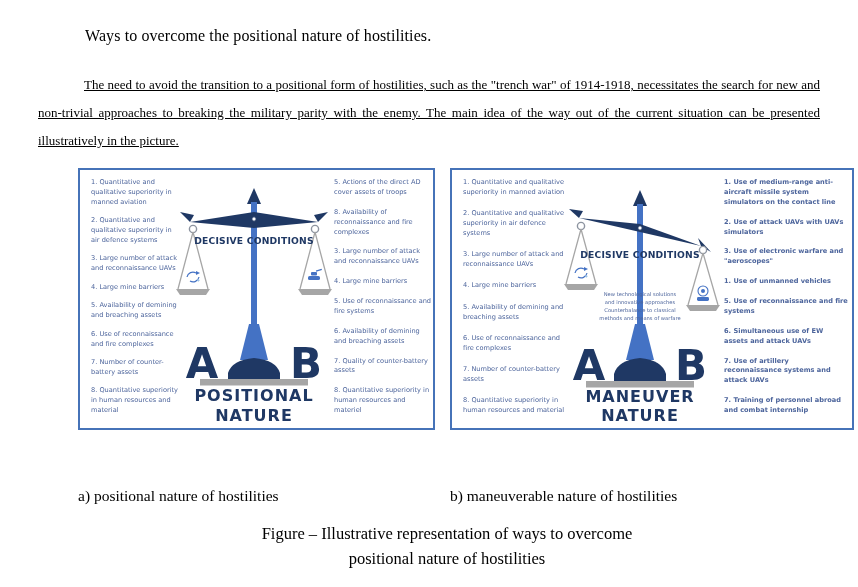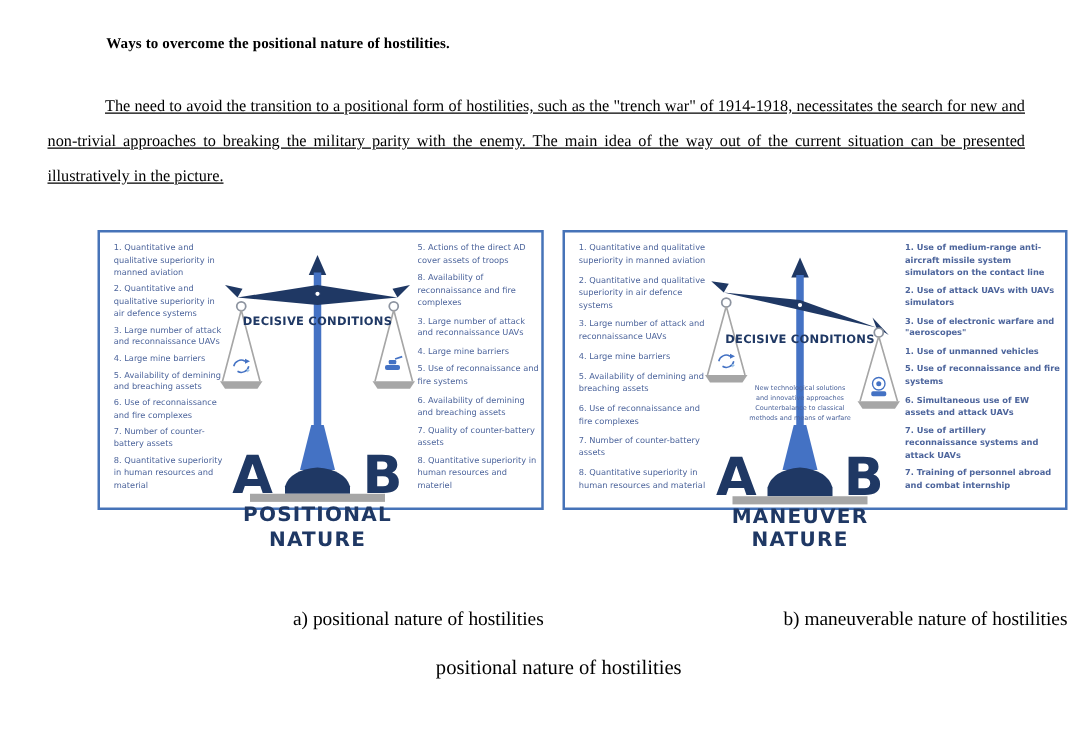--- a/index.html
+++ b/index.html
@@ -1,47 +1,47 @@
 <!DOCTYPE html>
 <html><head>
 <meta charset="utf-8">
 <style>
   html,body{margin:0;padding:0;}
   body{
     width:858px;height:587px;background:#ffffff;position:relative;overflow:hidden;
     font-family:"Liberation Serif", serif;color:#000;
   }
   .title{
-    position:absolute;left:85px;top:27px;font-size:12px;font-weight:bold;letter-spacing:.1px;
+    position:absolute;left:85px;top:27px;font-size:16px;font-weight:normal;letter-spacing:.1px;
   }
   .para{
     position:absolute;left:38px;top:71px;width:782px;font-size:13px;line-height:28px;
     text-align:justify;text-indent:46px;text-decoration:underline;
   }
   .panel{
-    position:absolute;top:184px;height:224px;background:#fff;border:2px solid #4673b8;
+    position:absolute;top:168px;height:262px;background:#fff;border:2px solid #4673b8;
     box-sizing:border-box;
   }
   .panel-a{left:78px;width:357px;}
   .panel-b{left:450px;width:404px;}
   .list{
     position:absolute;top:0;bottom:0;display:flex;flex-direction:column;justify-content:space-between;
     padding:8px 0 12px 0;box-sizing:border-box;
     font-family:"DejaVu Sans", sans-serif;font-size:6.6px;line-height:1.5;color:#4d659c;
   }
   .panel-a .list-left{left:11px;width:90px;}
   .panel-a .list-right{left:254px;width:98px;}
   .panel-b .list-left{left:11px;width:108px;}
   .panel-b .list-right{left:272px;width:124px;font-weight:bold;}
   .scale-svg{position:absolute;top:4px;}
   .panel-a .scale-svg{left:96px;width:156px;height:252px;}
   .panel-b .scale-svg{left:111px;width:170px;height:252px;}
   .svg-bold{font-family:"DejaVu Sans", sans-serif;font-weight:bold;fill:#1f3864;}
   .svg-note{font-family:"DejaVu Sans", sans-serif;fill:#4d659c;}
-  .caption{position:absolute;top:487px;text-align:right;font-size:15.5px;}
+  .caption{position:absolute;top:487px;text-align:left;font-size:15.5px;}
   .caption-a{left:78px;width:357px;}
   .caption-b{left:450px;width:404px;}
   .figure-caption{
     position:absolute;left:36px;top:521px;width:822px;text-align:center;
     font-size:16.5px;line-height:25px;
   }
 </style>
 </head>
 <body>
 
@@ -167,16 +167,17 @@
       <div>6. Simultaneous use of EW assets and attack UAVs</div>
       <div>7. Use of artillery reconnaissance systems and attack UAVs</div>
       <div>7. Training of personnel abroad and combat internship</div>
     </div>
   </div>
 
   <div class="caption caption-a">a) positional nature of hostilities</div>
   <div class="caption caption-b">b) maneuverable nature of hostilities</div>
 
   <div class="figure-caption">
+    <div>Figure – Illustrative representation of ways to overcome</div>
     <div>positional nature of hostilities</div>
   </div>
 
 </div>
 
 </body></html>

